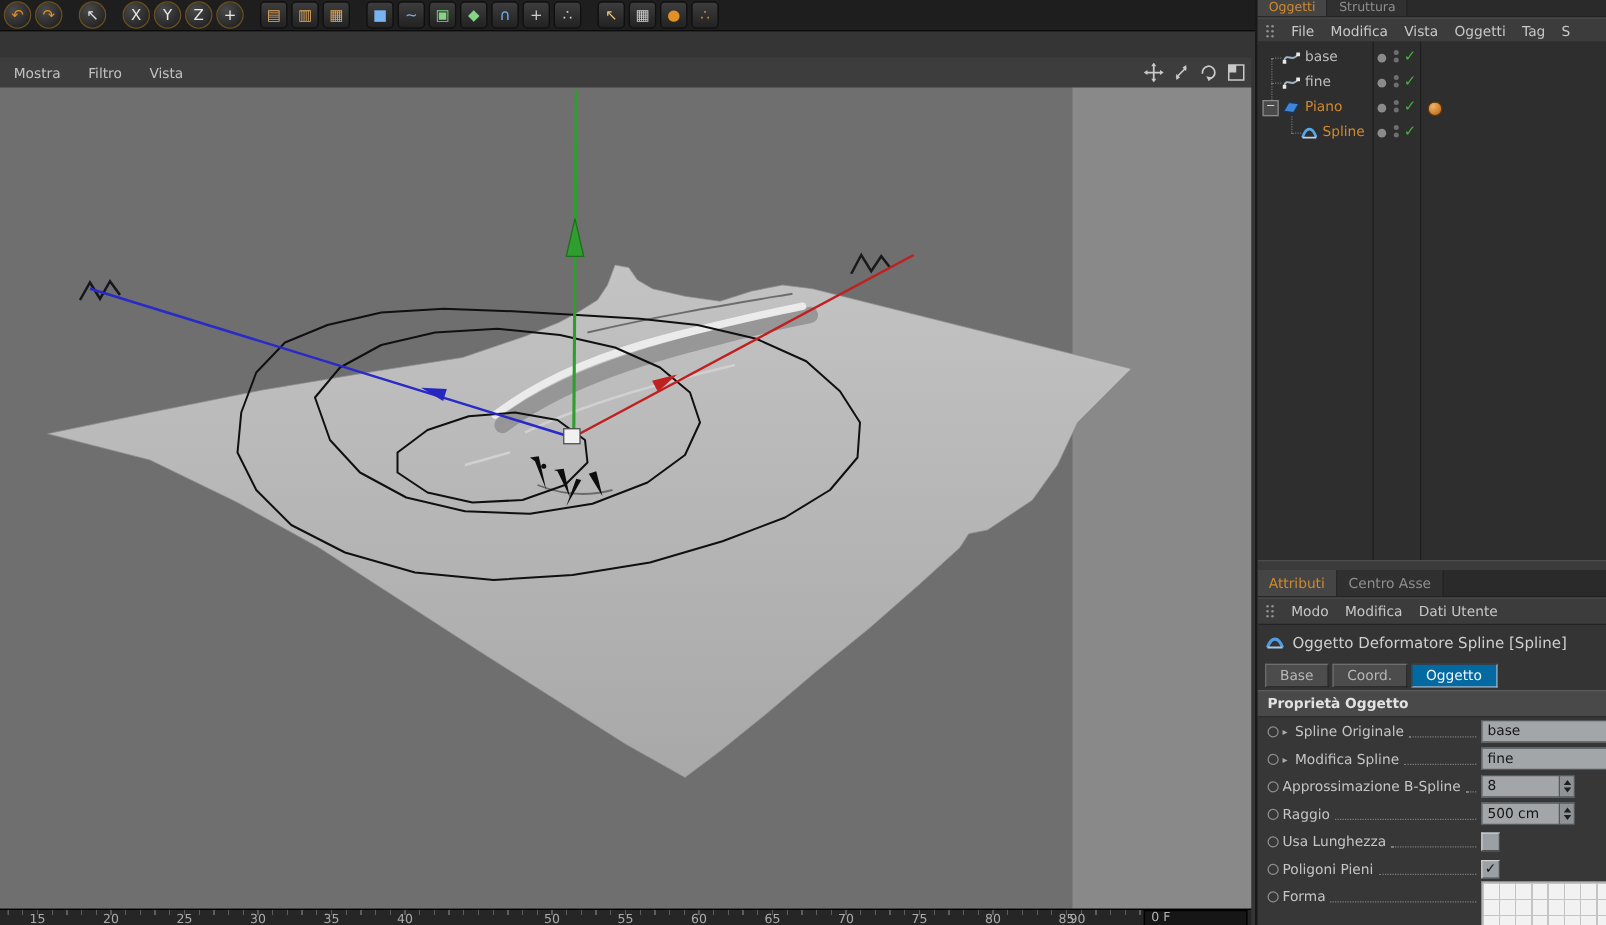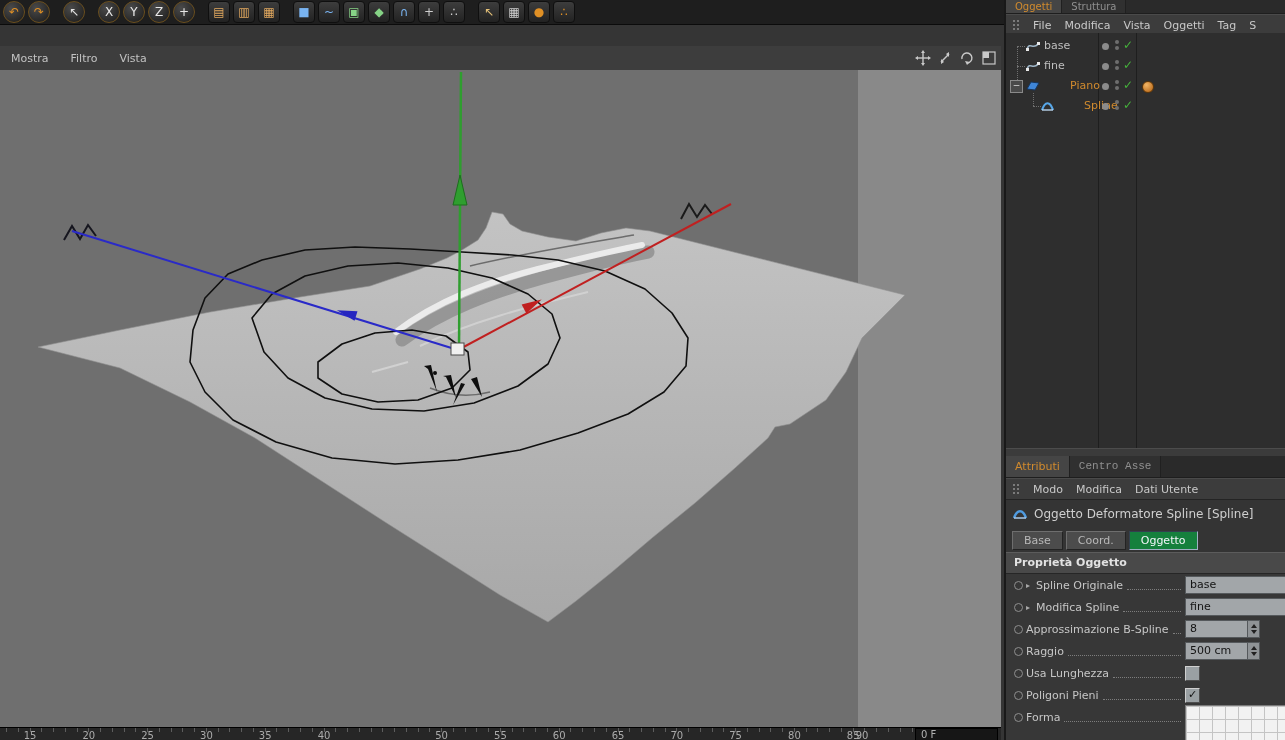--- a/index.html
+++ b/index.html
@@ -54,42 +54,42 @@
               display:flex;align-items:center;gap:13px;padding-left:6px;}
   .panel-menu .menu-item{padding:0;font-size:11px;color:#c8c8c8;}
   .grip{flex:none;display:block;}
 
   
   #om-tree{position:absolute;left:0;top:33px;width:281px;height:415px;background:#2e2e2e;}
   .col-line{position:absolute;top:0;width:1px;height:415px;background:#1e1e1e;}
   .om-row{position:absolute;left:0;width:281px;height:20px;cursor:default;}
   .om-icon{position:absolute;top:3px;width:14px;height:14px;}
   .om-label{position:absolute;top:3px;font-size:11px;color:#bfbfbf;white-space:nowrap;}
-  .om-label.sel{color:#d08a2e;margin-left:26px;}
+  .om-label.sel{color:#d08a2e;}
   .om-dot{position:absolute;left:96px;top:7px;width:7px;height:7px;border-radius:50%;background:#8b8b8b;}
   .om-vis{position:absolute;left:109px;top:4px;width:4px;height:12px;}
   .om-vis i{display:block;width:4px;height:4px;border-radius:50%;background:#6e6e6e;margin-bottom:2px;}
   .om-check{position:absolute;left:117px;top:2px;color:#46b33c;font-size:12px;font-weight:bold;}
   .tag-dot{position:absolute;left:136px;top:5px;width:10px;height:10px;border-radius:50%;
            background:radial-gradient(circle at 35% 30%,#f2b565,#b05f10);border:1px solid #5e3608;}
   .expander{position:absolute;left:4px;top:4px;width:11px;height:11px;background:#4a4a4a;
             border:1px solid #8a8a8a;color:#ddd;font-size:9px;line-height:9px;text-align:center;}
   .tree-vline{position:absolute;border-left:1px dotted #6f6f6f;width:0;}
   .tree-hline{position:absolute;border-top:1px dotted #6f6f6f;height:0;}
 
   
   #panel-divider{position:absolute;left:0;top:448px;width:281px;height:8px;background:#3b3b3b;
                  border-top:1px solid #4c4c4c;border-bottom:1px solid #1d1d1d;}
   #am{position:absolute;left:0;top:456px;width:281px;height:284px;background:#373737;}
   #am-title{height:28px;display:flex;align-items:center;gap:6px;padding-left:6px;color:#cfcfcf;
             font-size:12px;background:#343434;}
   #am-sect{height:24px;display:flex;align-items:center;gap:3px;padding-left:6px;background:#343434;}
   .sect-tab{font-size:11px;padding:2px 11px;background:#4c4c4c;color:#b8b8b8;
             border:1px solid #232323;border-top-color:#6e6e6e;border-left-color:#6e6e6e;cursor:default;}
-  .sect-tab.active{background:#15803d;color:#f2f5fa;border-top-color:#33404f;border-left-color:#33404f;
+  .sect-tab.active{background:#0369a1;color:#f2f5fa;border-top-color:#33404f;border-left-color:#33404f;
                    border-bottom-color:#9fb0c4;border-right-color:#9fb0c4;}
   #am-header{height:20px;background:#494949;border-top:1px solid #5c5c5c;border-bottom:1px solid #262626;
              color:#e2e2e2;font-size:11px;font-weight:bold;line-height:19px;padding-left:8px;}
   .prop-row{height:22px;display:flex;align-items:center;padding-left:8px;}
   .anim-dot{width:7px;height:7px;border:1px solid #8e8e8e;border-radius:50%;flex:none;margin-right:3px;}
   .disc{color:#aaa;font-size:8px;width:10px;flex:none;}
   .prop-label{font-size:11px;color:#c6c6c6;white-space:nowrap;flex:none;}
   .leader{flex:1;border-bottom:1px dotted #7d7d7d;height:9px;margin:0 4px;}
   .field-area{width:102px;flex:none;display:flex;align-items:center;}
   .field{height:16px;background:#a2a6a9;border:1px solid #55595c;color:#141414;font-size:11px;
@@ -357,21 +357,21 @@
           </span>
         <span class="om-check">✓</span>
       </div>
     </div>
 
     <div id="panel-divider"></div>
 
     <div id="am">
       <div class="panel-tabs" style="height:21px;">
         <span class="panel-tab active" style="line-height:21px;font-size:11px;">Attributi</span>
-        <span class="panel-tab" style="line-height:21px;font-size:11px;font-family:Liberation Mono, monospace;">Centro Asse</span>
+        <span class="panel-tab" style="line-height:21px;font-size:11px;">Centro Asse</span>
       </div>
       <div class="panel-menu">
         <svg class="grip" width="8" height="12" viewBox="0 0 8 12">
           <g fill="#909090">
               <circle cx="2" cy="2" r="1"></circle>
               <circle cx="6" cy="2" r="1"></circle>
               <circle cx="2" cy="6" r="1"></circle>
               <circle cx="6" cy="6" r="1"></circle>
               <circle cx="2" cy="10" r="1"></circle>
               <circle cx="6" cy="10" r="1"></circle>

